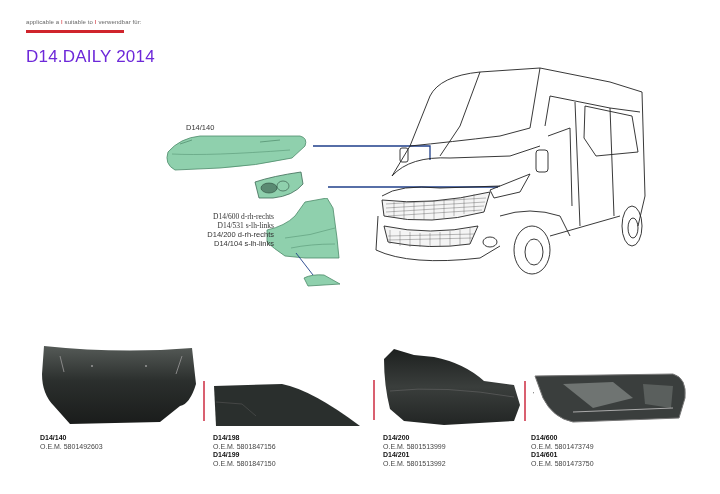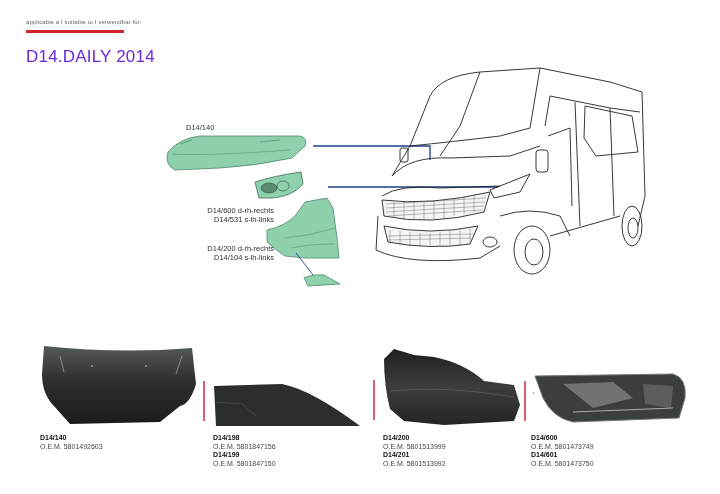--- a/index.html
+++ b/index.html
@@ -37,32 +37,32 @@
 </div>
 <div class="abs diag-label" style="left:186px;top:123px;">D14/140</div>
 
 <div class="abs" style="left:253px;top:170px;">
   <svg width="52" height="30" viewBox="0 0 52 30">
     <path d="M2 12 Q20 6 48 2 L50 14 Q40 26 20 28 L6 28 Z" fill="#8fd0ad" stroke="#3d6a55" stroke-width="0.8"></path>
     <ellipse cx="16" cy="18" rx="8" ry="5" fill="#5a8a72" stroke="#2e4d3e" stroke-width="0.6"></ellipse>
     <ellipse cx="30" cy="16" rx="6" ry="5" fill="none" stroke="#2e4d3e" stroke-width="0.6"></ellipse>
   </svg>
 </div>
-<div class="abs diag-label" style="right:446px;top:206px;">
+<div class="abs diag-label" style="right:446px;top:212px;font-family:Liberation Serif, serif;">
   <div>D14/600 d-rh-rechts</div>
   <div>D14/531 s-lh-links</div>
 </div>
 
 <div class="abs" style="left:265px;top:198px;">
   <svg width="75" height="64" viewBox="0 0 75 64">
     <path d="M2 32 Q20 28 30 18 L40 4 L62 0 L68 10 L72 40 L74 60 L40 60 L20 58 Q8 50 2 44 Z" fill="#8fd0ad" stroke="#4d8a6a" stroke-width="0.8"></path>
     <path d="M20 40 Q45 38 70 30 M26 50 Q45 46 70 46" fill="none" stroke="#4d8a6a" stroke-width="0.5"></path>
   </svg>
 </div>
-<div class="abs diag-label" style="right:446px;top:244px;">
+<div class="abs diag-label" style="right:446px;top:230px;">
   <div>D14/200 d-rh-rechts</div>
   <div>D14/104 s-lh-links</div>
 </div>
 
 <div class="abs" style="left:302px;top:274px;">
   <svg width="40" height="16" viewBox="0 0 40 16">
     <path d="M2 4 Q10 0 22 1 L38 10 L6 12 Z" fill="#8fd0ad" stroke="#4d8a6a" stroke-width="0.8"></path>
   </svg>
 </div>
 

